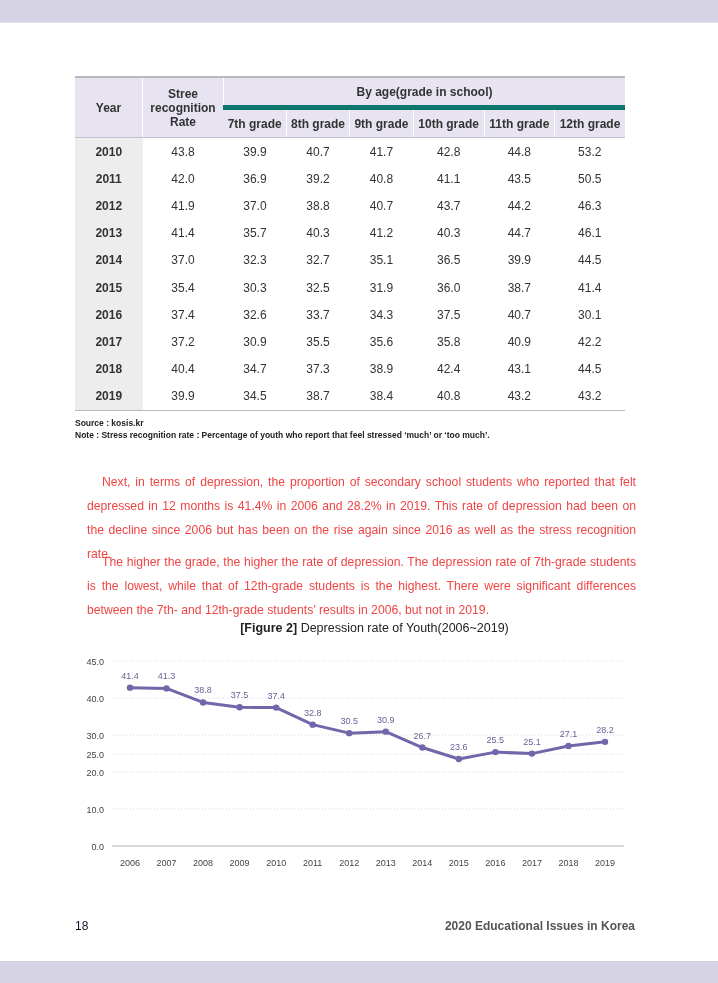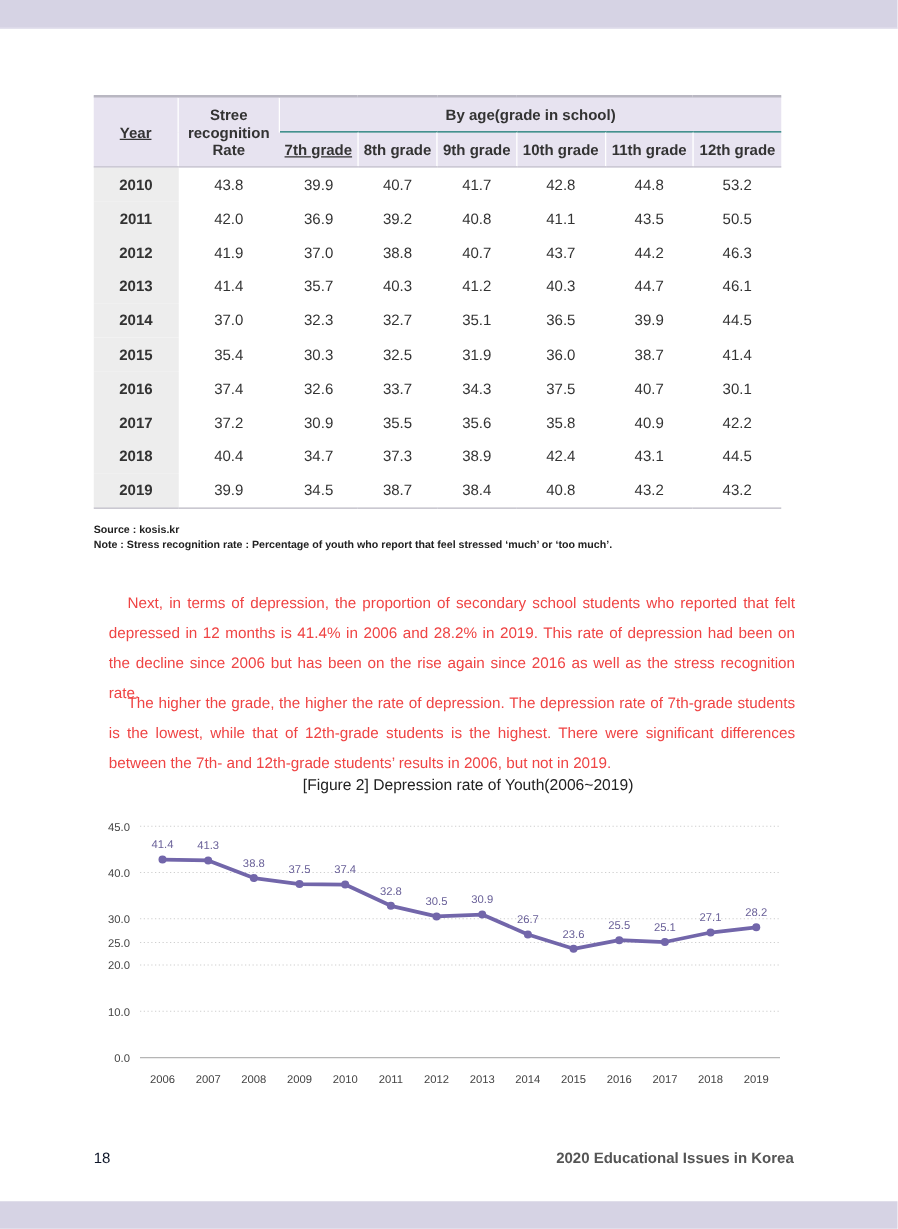--- a/index.html
+++ b/index.html
@@ -14,44 +14,44 @@
 
   table.data {
     position: absolute; left: 75px; top: 76px; width: 550px;
     border-collapse: collapse; font-size: 12px; text-align: center;
     border-top: 2px solid #b9b7c2; border-bottom: 1.5px solid #b9b7c2;
   }
   table.data th {
     background: #e7e3f0; font-weight: bold; color: #333; font-size: 12px;
     border-left: 1px solid #fff; padding: 0; line-height: 14px; margin-top: 12px;
   }
-  table.data th:first-child { border-left: none; text-decoration: underline; }
+  table.data th:first-child { border-left: none; }
   table.data thead tr:first-child th { height: 27px; }
-  table.data thead tr:nth-child(2) th { height: 27px; border-top: 1px solid #0f766e; }
+  table.data thead tr:nth-child(2) th { height: 27px; border-top: 5px solid #0f766e; }
   table.data thead tr:last-child th, table.data thead th[rowspan] { border-bottom: 1.5px solid #c4c1cc; }
   table.data td { height: 27.2px; padding: 0; color: #333; }
   table.data td.year { background: #ededed; font-weight: bold; width: 67px; }
   table.data td.rate { width: 80px; }
 
   .note {
     position: absolute; left: 75px; top: 417px; font-size: 8.5px; font-weight: bold;
     color: #222; line-height: 12px;
   }
   .para {
     position: absolute; left: 75px; width: 549px; font-size: 12.2px;
     line-height: 24px; color: #ef4444; text-align: justify; text-indent: 15px; margin: 12px;
   }
   .p1 { top: 458px; }
   .p2 { top: 538px; }
 
   .fig-title {
     position: absolute; left: 0; width: 718px; top: 621px; text-align: center;
     font-size: 12.5px; color: #222;
   }
-  .fig-title b { font-weight: normal; margin-left: 31px; }
+  .fig-title b { font-weight: bold; margin-left: 31px; }
 
   svg.chart { position: absolute; left: 0; top: 640px; }
   .footer-num { position: absolute; left: 75px; top: 919px; font-size: 12px; font-weight: normal; color: #0f172a; text-align: center; }
   .footer-title { position: absolute; right: 83px; top: 919px; font-size: 12px; color: #555; font-weight: bold; }
 </style>
 </head>
 <body>
 
 <div class="band-top"></div>
 

